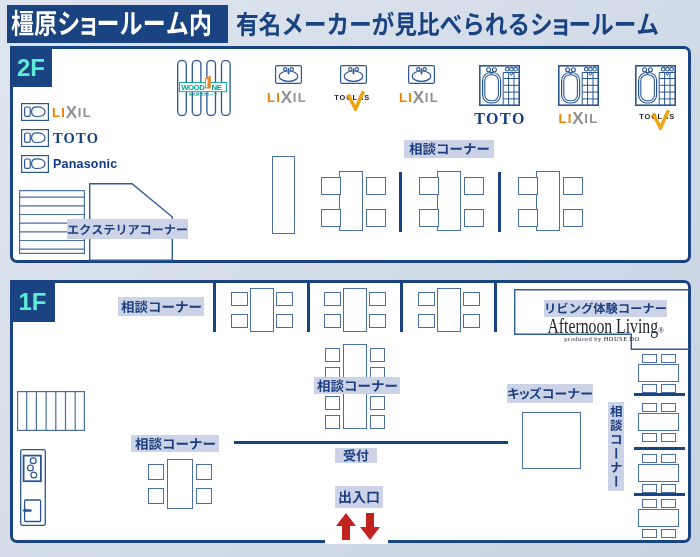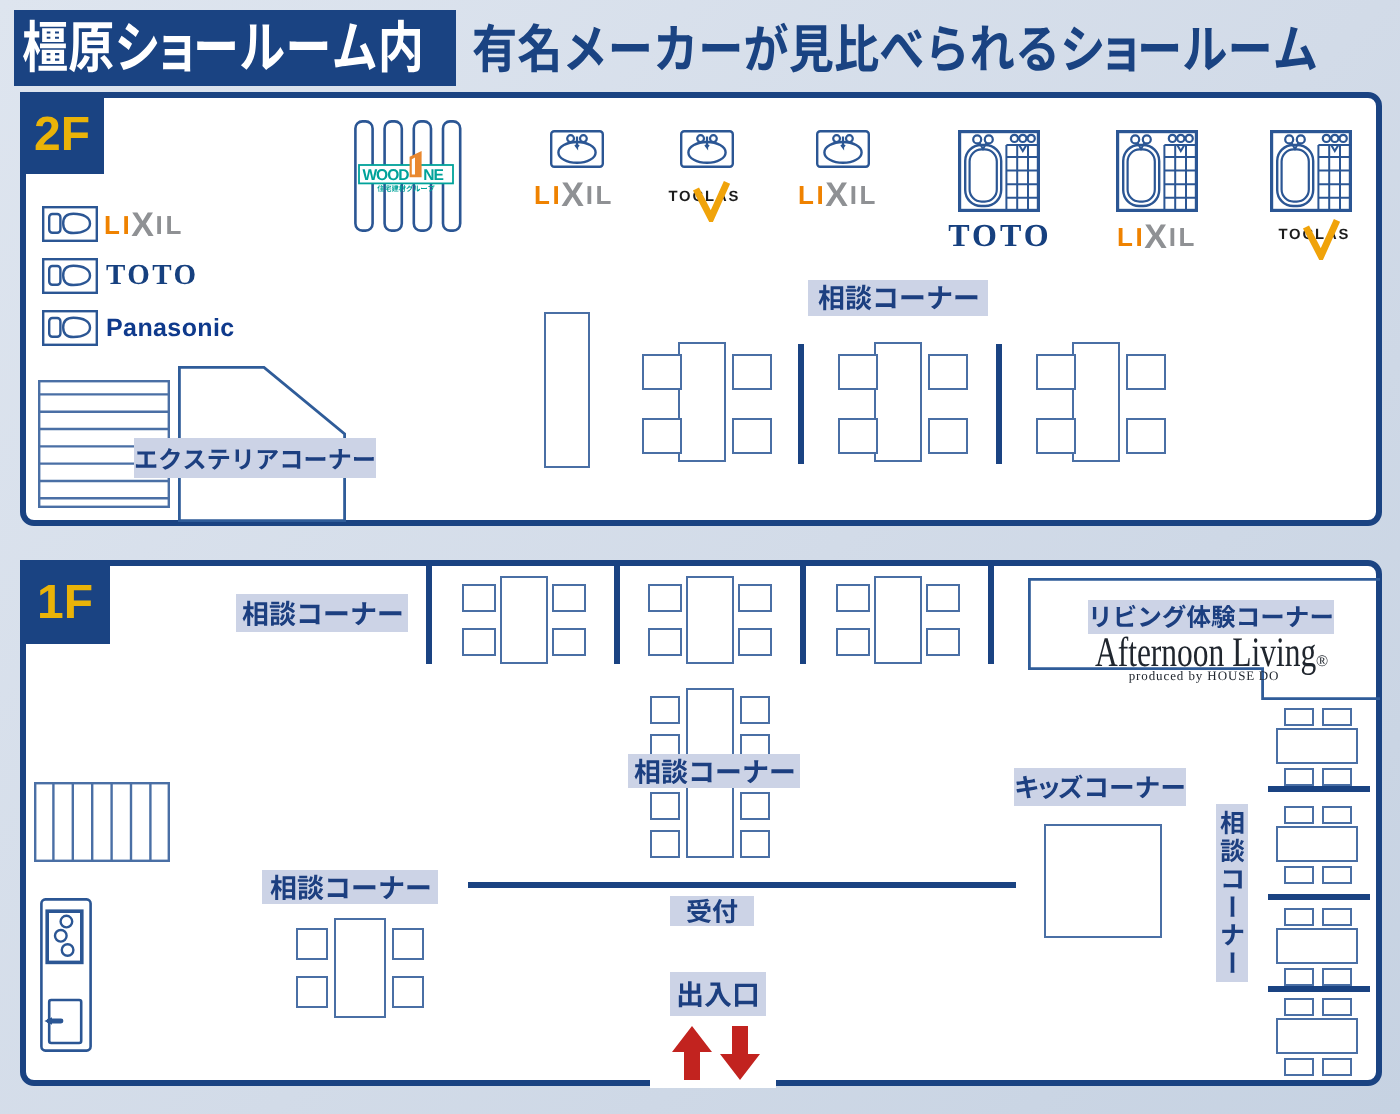--- a/index.html
+++ b/index.html
@@ -1,20 +1,20 @@
 <!DOCTYPE html>
 <html><head><meta charset="utf-8">
 <style>
 html,body{margin:0;padding:0}
 body{width:700px;height:557px;position:relative;overflow:hidden;
  background:linear-gradient(135deg,#dee5ef 0%,#d2dbe8 55%,#c6d2e2 100%);
  font-family:"Liberation Sans",sans-serif}
 .abs{position:absolute}
 .plan{position:absolute;background:#fff;border:3.5px solid #1a4382;border-radius:7px}
-.fl{position:absolute;background:#1a4382;color:#eab308;font-weight:bold;
+.fl{position:absolute;background:#1a4382;color:#5eead4;font-weight:bold;
  font-size:24px;display:flex;align-items:center;justify-content:center;padding-top:2px;box-sizing:border-box;font-family:"Liberation Sans",sans-serif}
 .lbl{position:absolute;background:#ccd3e6;display:flex;align-items:center;justify-content:center}
 .f{position:absolute;border:1.3px solid #4a6fa5;background:#fff;box-sizing:border-box}
 .dv{position:absolute;background:#1a4382}
 </style></head><body>
 
 <div class="abs" style="left:7px;top:5px;width:221px;height:38px;background:#1a4382"></div>
 <div class="abs" style="left:11px;top:8.5px;transform:scaleX(0.825);transform-origin:0 0">
     <svg width="243.6" height="28" viewBox="0 0 243.6 28" xmlns="http://www.w3.org/2000/svg" style="display:block">
       <path transform="translate(0,24.64)" d="M10.8 -22.7V-20.3H26.7V-22.7ZM10.9 -11.9V-9.5H26.6V-11.9ZM10.0 -0.8V1.7H27.2V-0.8ZM12.2 -19.5V-12.7H25.3V-19.5ZM12.0 -8.8V-1.6H25.5V-8.8ZM15.0 -15.3H17.2V-14.3H15.0ZM20.0 -15.3H22.4V-14.3H20.0ZM15.0 -17.9H17.2V-16.9H15.0ZM20.0 -17.9H22.4V-16.9H20.0ZM14.9 -4.4H17.2V-3.3H14.9ZM20.0 -4.4H22.6V-3.3H20.0ZM14.9 -7.1H17.2V-6.0H14.9ZM20.0 -7.1H22.6V-6.0H20.0ZM4.7 -23.8V-18.0H1.3V-14.9H4.4C3.7 -11.5 2.2 -7.7 0.6 -5.5C1.1 -4.7 1.8 -3.4 2.1 -2.5C3.1 -3.9 3.9 -5.9 4.7 -8.1V2.5H7.7V-9.5C8.3 -8.2 9.0 -6.9 9.3 -6.0L11.0 -8.4C10.6 -9.2 8.5 -12.5 7.7 -13.6V-14.9H10.5V-18.0H7.7V-23.8Z M39.6 -11.1H49.1V-9.5H39.6ZM39.6 -15.0H49.1V-13.4H39.6ZM47.3 -4.6C49.2 -2.9 51.4 -0.5 52.4 1.1L55.1 -0.7C54.1 -2.3 51.8 -4.6 49.9 -6.2ZM38.0 -6.1C37.0 -4.0 35.1 -2.0 33.1 -0.7C33.9 -0.3 35.2 0.7 35.8 1.3C37.8 -0.3 39.9 -2.7 41.2 -5.2ZM36.3 -17.6V-7.0H42.7V-0.8C42.7 -0.5 42.6 -0.4 42.2 -0.4C41.8 -0.4 40.4 -0.4 39.2 -0.4C39.6 0.4 40.0 1.6 40.2 2.5C42.1 2.5 43.6 2.5 44.7 2.0C45.7 1.6 46.0 0.8 46.0 -0.8V-7.0H52.6V-17.6H45.6L46.2 -19.5L45.8 -19.5H54.6V-22.5H31.1V-14.2C31.1 -9.8 30.9 -3.5 28.6 0.8C29.4 1.1 30.9 1.9 31.6 2.5C34.0 -2.2 34.4 -9.4 34.4 -14.2V-19.5H42.1C42.1 -18.9 42.0 -18.2 41.9 -17.6Z M64.7 -22.2 62.6 -19.1C64.5 -18.1 67.4 -16.2 68.9 -15.1L71.0 -18.2C69.6 -19.2 66.5 -21.2 64.7 -22.2ZM59.4 -2.3 61.5 1.4C64.0 1.0 68.0 -0.4 70.9 -2.1C75.5 -4.7 79.4 -8.3 82.0 -12.1L79.9 -15.9C77.6 -11.9 73.8 -8.1 69.0 -5.4C65.9 -3.8 62.6 -2.8 59.4 -2.3ZM60.3 -15.8 58.3 -12.7C60.2 -11.7 63.1 -9.8 64.7 -8.7L66.7 -11.8C65.3 -12.9 62.2 -14.8 60.3 -15.8Z M85.5 -2.4V1.1C85.9 1.0 87.1 1.0 87.9 1.0H98.5L98.4 2.1H102.0C102.0 1.6 101.9 0.6 101.9 0.2C101.9 -2.0 101.9 -12.7 101.9 -13.9C101.9 -14.4 101.9 -15.4 102.0 -15.7C101.5 -15.7 100.5 -15.7 99.8 -15.7C97.5 -15.7 91.5 -15.7 89.2 -15.7C88.2 -15.7 86.5 -15.7 85.8 -15.8V-12.4C86.4 -12.5 88.2 -12.5 89.2 -12.5C91.5 -12.5 97.4 -12.5 98.5 -12.5V-9.2H89.5C88.5 -9.2 87.2 -9.2 86.5 -9.2V-5.9C87.1 -6.0 88.5 -6.0 89.5 -6.0H98.5V-2.3H87.9C86.9 -2.3 85.9 -2.3 85.5 -2.4Z M106.2 -13.0V-8.6C107.2 -8.6 109.1 -8.7 110.7 -8.7C114.0 -8.7 123.2 -8.7 125.7 -8.7C126.9 -8.7 128.3 -8.6 129.0 -8.6V-13.0C128.3 -12.9 127.0 -12.8 125.7 -12.8C123.2 -12.8 114.0 -12.8 110.7 -12.8C109.2 -12.8 107.2 -12.9 106.2 -13.0Z M145.7 -0.6 148.0 1.3C148.3 1.1 148.6 0.8 149.2 0.5C152.4 -1.1 156.4 -4.1 158.7 -7.2L156.6 -10.2C154.7 -7.5 151.9 -5.3 149.7 -4.3C149.7 -6.0 149.7 -16.7 149.7 -19.0C149.7 -20.2 149.8 -21.3 149.9 -21.4H145.7C145.7 -21.3 145.9 -20.3 145.9 -19.0C145.9 -16.7 145.9 -4.2 145.9 -2.7C145.9 -1.9 145.8 -1.1 145.7 -0.6ZM132.7 -1.0 136.1 1.2C138.5 -0.9 140.3 -3.6 141.1 -6.8C141.9 -9.6 142.0 -15.5 142.0 -18.8C142.0 -20.0 142.1 -21.3 142.2 -21.4H138.0C138.2 -20.7 138.3 -19.9 138.3 -18.8C138.3 -15.4 138.3 -10.1 137.5 -7.7C136.7 -5.3 135.2 -2.8 132.7 -1.0Z M162.2 -13.0V-8.6C163.2 -8.6 165.1 -8.7 166.7 -8.7C170.0 -8.7 179.2 -8.7 181.7 -8.7C182.9 -8.7 184.3 -8.6 185.0 -8.6V-13.0C184.3 -12.9 183.0 -12.8 181.7 -12.8C179.2 -12.8 170.0 -12.8 166.7 -12.8C165.2 -12.8 163.2 -12.9 162.2 -13.0Z M192.4 -4.0C191.5 -4.0 190.3 -4.0 189.3 -4.0L190.0 0.1C190.9 -0.0 191.9 -0.2 192.6 -0.3C196.1 -0.6 204.6 -1.5 209.2 -2.0C209.7 -0.8 210.1 0.3 210.5 1.3L214.3 -0.4C213.0 -3.6 210.1 -9.0 208.2 -12.1L204.7 -10.6C205.6 -9.4 206.6 -7.5 207.6 -5.5C204.8 -5.2 200.8 -4.7 197.4 -4.4C198.7 -8.1 201.0 -15.3 201.9 -18.0C202.4 -19.2 202.8 -20.3 203.1 -21.1L198.7 -22.0C198.6 -21.1 198.4 -20.2 198.0 -18.8C197.2 -15.9 194.8 -8.2 193.2 -4.1Z M218.1 -19.1V2.6H221.5V-5.4C222.3 -4.7 223.3 -3.6 223.8 -2.9C226.9 -4.7 228.7 -7.0 229.8 -9.4C231.9 -7.3 234.0 -5.0 235.1 -3.5L237.9 -5.7C236.4 -7.6 233.3 -10.5 230.9 -12.7C231.2 -13.7 231.3 -14.8 231.3 -15.8H237.9V-1.4C237.9 -0.9 237.7 -0.8 237.2 -0.7C236.6 -0.7 234.8 -0.7 233.1 -0.8C233.6 0.1 234.1 1.6 234.2 2.5C236.7 2.5 238.5 2.5 239.7 2.0C240.8 1.4 241.2 0.5 241.2 -1.3V-19.1H231.4V-23.8H227.9V-19.1ZM221.5 -5.5V-15.8H227.9C227.7 -12.4 226.8 -8.2 221.5 -5.5Z" fill="#ffffff"></path>

